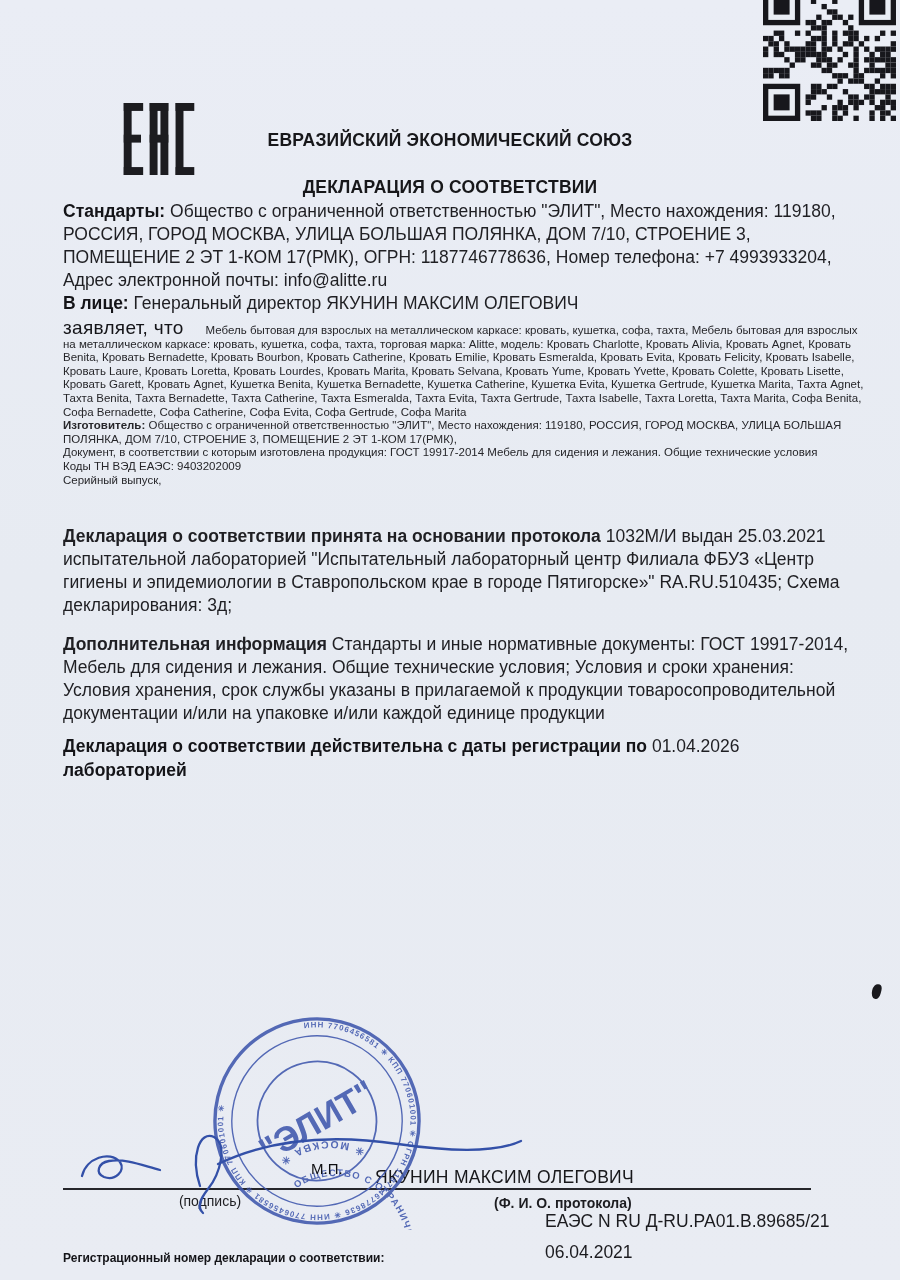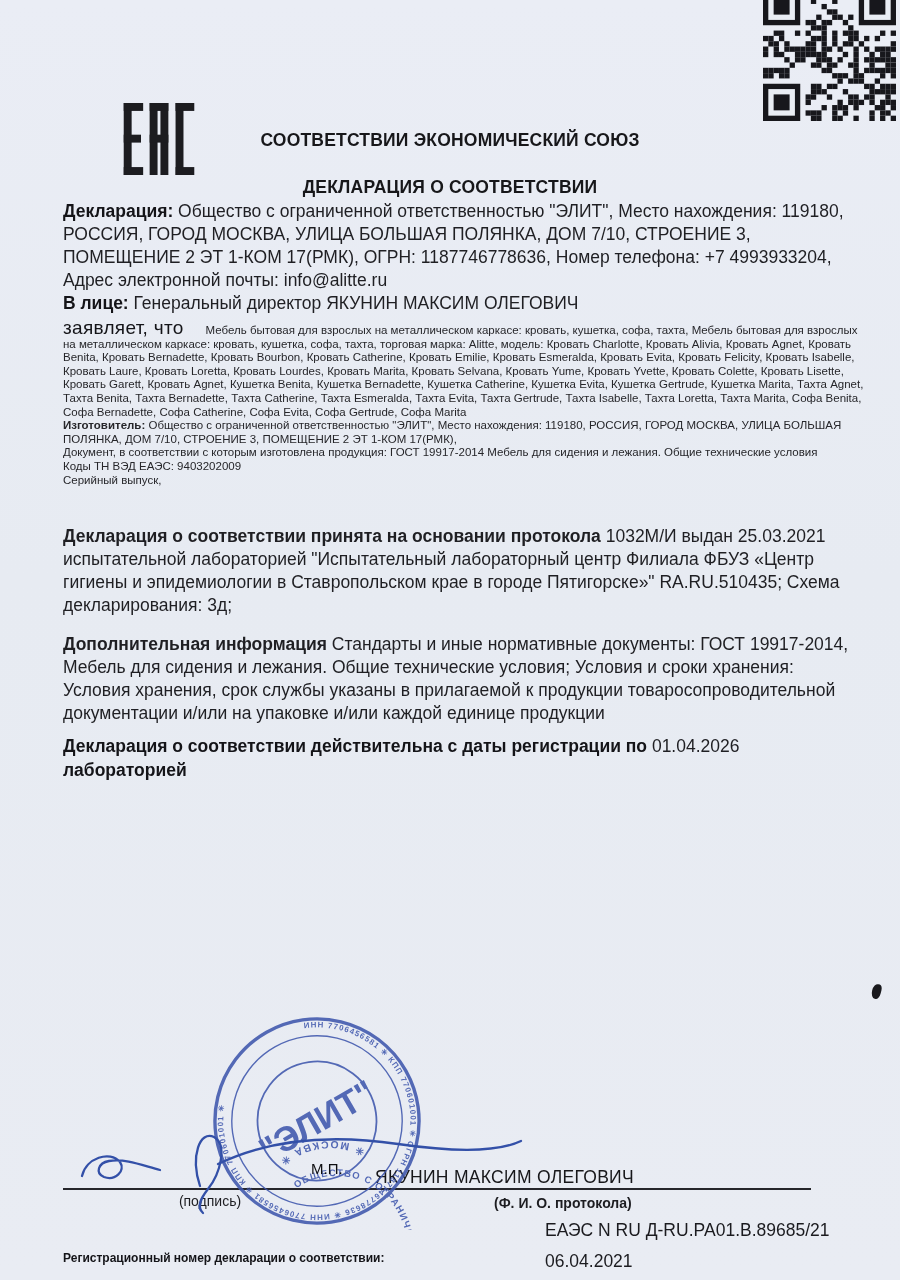--- a/index.html
+++ b/index.html
@@ -42,21 +42,21 @@
   .valid-par b{color:#141418;}
   
   .stamp{position:absolute;left:208px;top:1012px;width:218px;height:218px;opacity:.88;z-index:3;}
   .signature{position:absolute;left:68px;top:1122px;width:470px;height:95px;z-index:4;}
   .mp-mark{position:absolute;left:311px;top:1160px;font-size:15px;font-weight:normal;color:#0f0f12;z-index:5;}
   .applicant-name{position:absolute;left:375px;top:1167px;font-size:17.5px;color:#17171a;z-index:2;letter-spacing:.3px;}
   .sign-line{position:absolute;left:63px;top:1188px;width:748px;height:2px;background:#26262b;z-index:1;}
   .sign-caption{position:absolute;left:150px;top:1193px;width:120px;text-align:center;font-size:14px;color:#1d1d21;z-index:2;}
   .fio-caption{position:absolute;left:494px;top:1195px;font-size:14px;font-weight:bold;color:#1d1d21;z-index:2;}
   .reg-row-label{position:absolute;left:63px;font-size:12px;font-weight:bold;color:#141418;margin-top:40px;}
-  .reg-row-value{position:absolute;left:545px;font-size:17.5px;color:#1b1b1f;margin-top:9px;}
+  .reg-row-value{position:absolute;left:545px;font-size:17.5px;color:#1b1b1f;}
   .row-number{top:1211px;}
   .row-date{top:1242px;}
   .speck{position:absolute;left:872px;top:984px;width:9px;height:15px;background:#1a1a1e;border-radius:60% 40% 50% 60%;transform:rotate(14deg);}
 </style>
 </head>
 <body>
 
 <div class="page">
 
   <div class="qr"><svg width="133" height="133" viewBox="0 0 133 133">
@@ -288,25 +288,25 @@
           <rect x="51" y="0" width="11" height="100"></rect>
         <rect x="36" y="0" width="26" height="11"></rect>
           <rect x="36" y="44" width="26" height="11"></rect>
         <rect x="72" y="0" width="11" height="100"></rect>
           <rect x="72" y="0" width="26" height="11"></rect>
         <rect x="72" y="89" width="26" height="11"></rect>
       </g>
     </svg>
   </div>
 
-  <div class="title-union">СООТВЕТСТВИИ ЭКОНОМИЧЕСКИЙ СОЮЗ</div>
+  <div class="title-union">ЕВРАЗИЙСКИЙ ЭКОНОМИЧЕСКИЙ СОЮЗ</div>
   <div class="title-decl">ДЕКЛАРАЦИЯ О СООТВЕТСТВИИ</div>
 
   <div class="content">
-    <p class="p-main"><b>Декларация:</b><span> Общество с ограниченной ответственностью "ЭЛИТ", Место нахождения: 119180, РОССИЯ, ГОРОД МОСКВА, УЛИЦА БОЛЬШАЯ ПОЛЯНКА, ДОМ 7/10, СТРОЕНИЕ 3, ПОМЕЩЕНИЕ 2 ЭТ 1-КОМ 17(РМК), ОГРН: 1187746778636, Номер телефона: +7 4993933204, Адрес электронной почты: info@alitte.ru</span></p>
+    <p class="p-main"><b>Стандарты:</b><span> Общество с ограниченной ответственностью "ЭЛИТ", Место нахождения: 119180, РОССИЯ, ГОРОД МОСКВА, УЛИЦА БОЛЬШАЯ ПОЛЯНКА, ДОМ 7/10, СТРОЕНИЕ 3, ПОМЕЩЕНИЕ 2 ЭТ 1-КОМ 17(РМК), ОГРН: 1187746778636, Номер телефона: +7 4993933204, Адрес электронной почты: info@alitte.ru</span></p>
     <p class="p-main"><b>В лице:</b><span> Генеральный директор ЯКУНИН МАКСИМ ОЛЕГОВИЧ</span></p>
 
     <p class="declare-par"><span class="declare-label">заявляет, что</span><span>Мебель бытовая для взрослых на металлическом каркасе: кровать, кушетка, софа, тахта, Мебель бытовая для взрослых на металлическом каркасе: кровать, кушетка, софа, тахта, торговая марка: Alitte, модель: Кровать Charlotte, Кровать Alivia, Кровать Agnet, Кровать Benita, Кровать Bernadette, Кровать Bourbon, Кровать Catherine, Кровать Emilie, Кровать Esmeralda, Кровать Evita, Кровать Felicity, Кровать Isabelle, Кровать Laure, Кровать Loretta, Кровать Lourdes, Кровать Marita, Кровать Selvana, Кровать Yume, Кровать Yvette, Кровать Colette, Кровать Lisette, Кровать Garett, Кровать Agnet, Кушетка Benita, Кушетка Bernadette, Кушетка Catherine, Кушетка Evita, Кушетка Gertrude, Кушетка Marita, Тахта Agnet, Тахта Benita, Тахта Bernadette, Тахта Catherine, Тахта Esmeralda, Тахта Evita, Тахта Gertrude, Тахта Isabelle, Тахта Loretta, Тахта Marita, Софа Benita, Софа Bernadette, Софа Catherine, Софа Evita, Софа Gertrude, Софа Marita</span></p>
     <p class="small-par"><b>Изготовитель:</b><span> Общество с ограниченной ответственностью "ЭЛИТ", Место нахождения: 119180, РОССИЯ, ГОРОД МОСКВА, УЛИЦА БОЛЬШАЯ ПОЛЯНКА, ДОМ 7/10, СТРОЕНИЕ 3, ПОМЕЩЕНИЕ 2 ЭТ 1-КОМ 17(РМК),</span></p>
     <p class="small-par">Документ, в соответствии с которым изготовлена продукция: ГОСТ 19917-2014 Мебель для сидения и лежания. Общие технические условия</p>
     <p class="small-par">Коды ТН ВЭД ЕАЭС: 9403202009</p>
     <p class="small-par">Серийный выпуск,</p>
 
 
     <p class="basis-par"><b>Декларация о соответствии принята на основании протокола</b><span> 1032М/И выдан 25.03.2021 испытательной лабораторией "Испытательный лабораторный центр Филиала ФБУЗ «Центр гигиены и эпидемиологии в Ставропольском крае в городе Пятигорске»" RA.RU.510435; Схема декларирования: 3д;</span></p>

